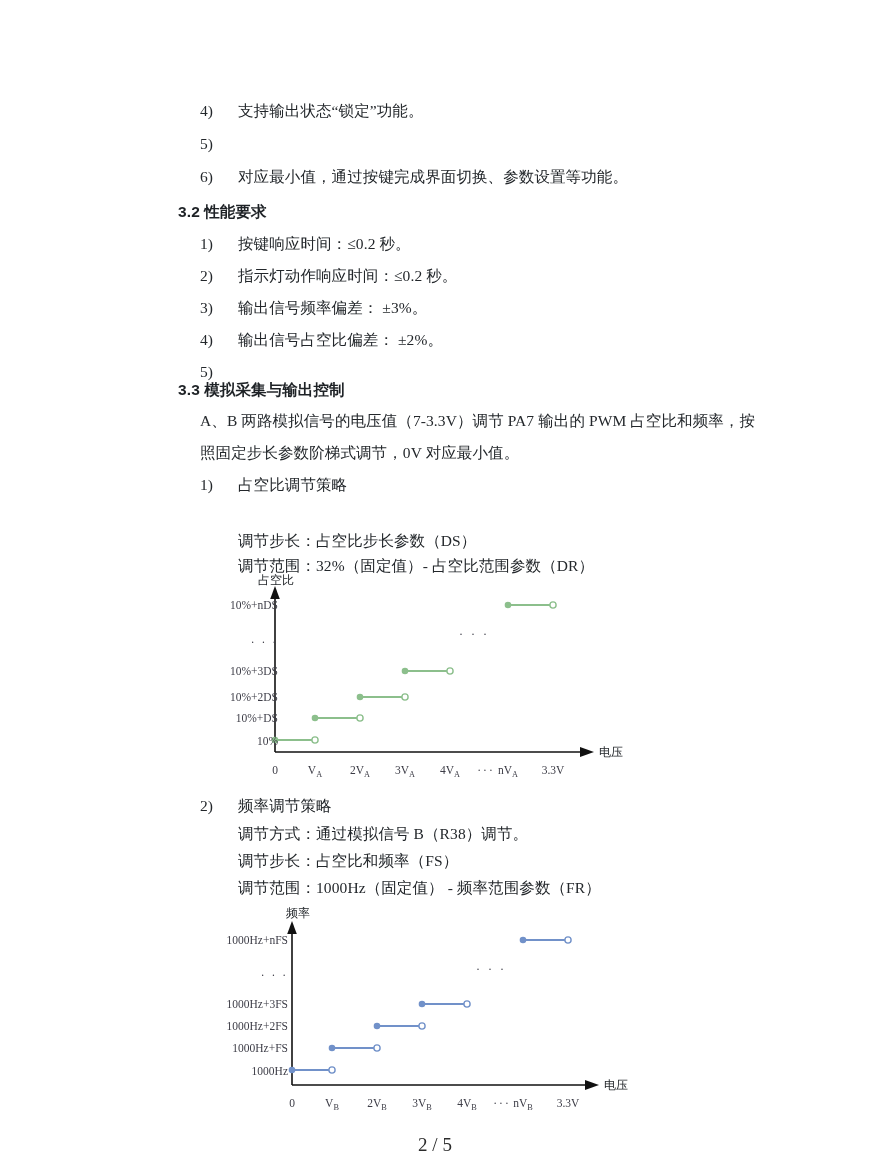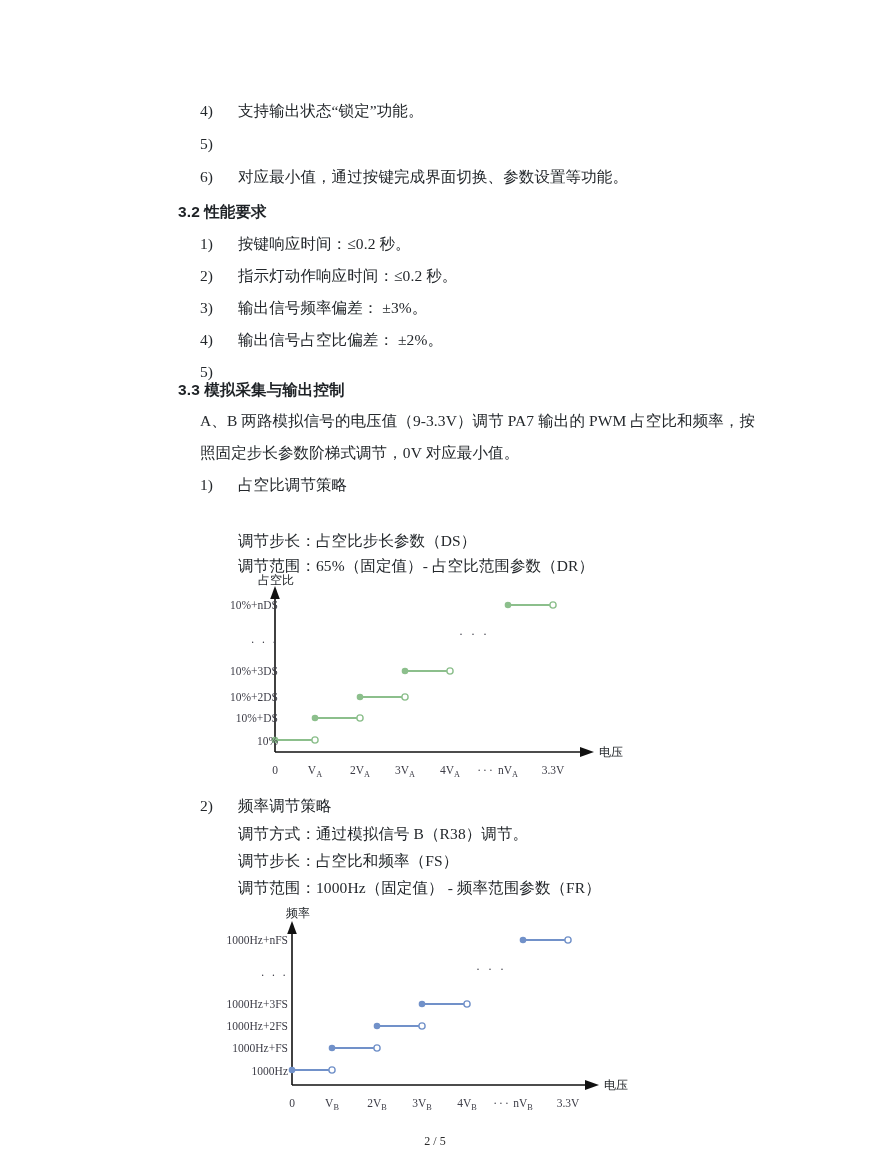--- a/index.html
+++ b/index.html
@@ -76,21 +76,21 @@
     color: #3c3c46;
     letter-spacing: 2.5px;
     line-height: 1;
   }
   sub { font-size: 0.72em; }
 
   .footer {
     position: absolute;
     width: 870px;
     text-align: center;
-    font-size: 12px;
+    font-size: 19px;
     color: #2b2b2b;
     font-family: "Liberation Serif", "DejaVu Serif", serif;
   }
 </style>
 </head>
 <body>
 
 <div class="page">
 
   <div class="num" style="left:200px; top:103px;">4)</div>
@@ -112,28 +112,28 @@
   <div class="num" style="left:200px; top:300px;">3)</div>
   <div class="line" style="left:238px; top:300px;">输出信号频率偏差： ±3%。</div>
 
   <div class="num" style="left:200px; top:332px;">4)</div>
   <div class="line" style="left:238px; top:332px;">输出信号占空比偏差： ±2%。</div>
 
   <div class="num" style="left:200px; top:364px;">5)</div>
 
   <div class="line heading" style="left:178px; top:382px;">3.3 模拟采集与输出控制</div>
 
-  <div class="line" style="left:200px; top:413px;">A、B 两路模拟信号的电压值（9-3.3V）调节 PA7 输出的 PWM 占空比和频率，按</div>
+  <div class="line" style="left:200px; top:413px;">A、B 两路模拟信号的电压值（7-3.3V）调节 PA7 输出的 PWM 占空比和频率，按</div>
   <div class="line" style="left:200px; top:445px;">照固定步长参数阶梯式调节，0V 对应最小值。</div>
 
   <div class="num" style="left:200px; top:477px;">1)</div>
   <div class="line" style="left:238px; top:477px;">占空比调节策略</div>
 
   <div class="line" style="left:238px; top:533px;">调节步长：占空比步长参数（DS）</div>
-  <div class="line" style="left:238px; top:558px;">调节范围：65%（固定值）- 占空比范围参数（DR）</div>
+  <div class="line" style="left:238px; top:558px;">调节范围：32%（固定值）- 占空比范围参数（DR）</div>
 
   <div class="chart" style="left:228px; top:570px; width:410px; height:215px;">
 
     <div class="axis-title" style="left:30px; top:4px;">占空比</div>
 
     <div class="ylab" style="left:-30px; top:30px; width:80px;">10%+nDS</div>
     <div class="ylab ellipsis-y" style="left:-30px; top:67px; width:80px; letter-spacing:2px;">· · ·</div>
     <div class="ylab" style="left:-30px; top:96px; width:80px;">10%+3DS</div>
     <div class="ylab" style="left:-30px; top:122px; width:80px;">10%+2DS</div>
     <div class="ylab" style="left:-30px; top:143px; width:80px;">10%+DS</div>

